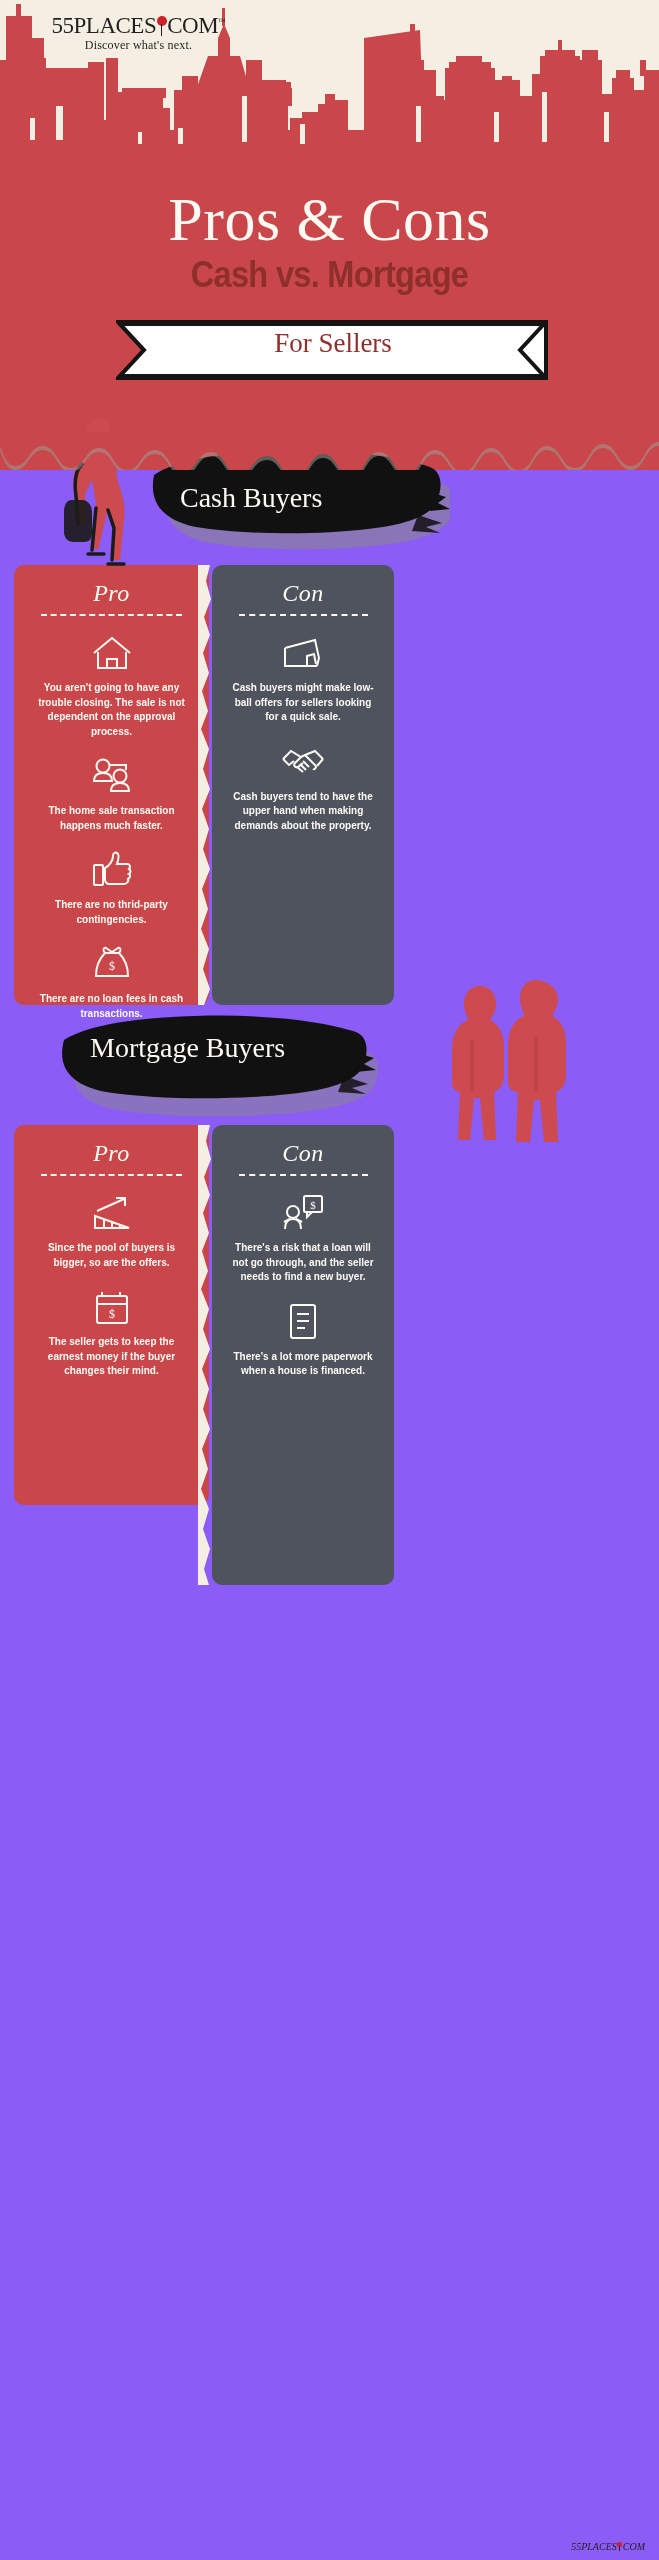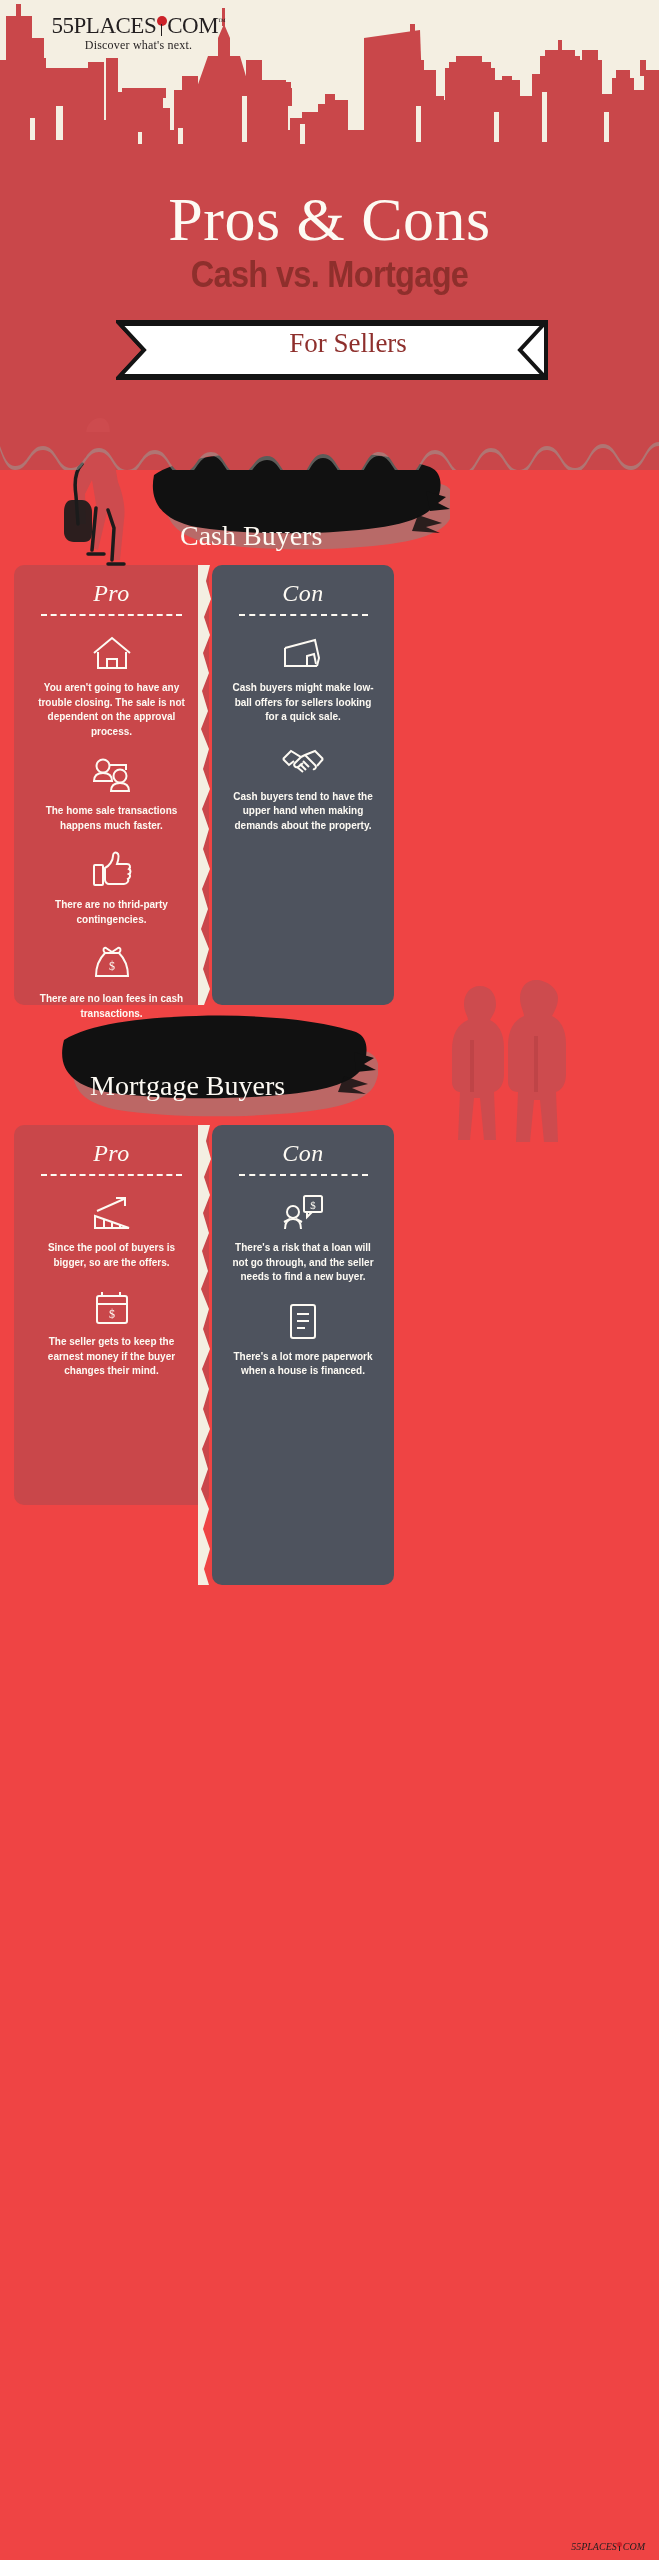--- a/index.html
+++ b/index.html
@@ -5,21 +5,21 @@
   * { box-sizing: border-box; margin: 0; padding: 0; }
   html, body {
     width: 659px;
     background: #f4efe2;
     font-family: "Liberation Sans", sans-serif;
   }
   #page {
     position: relative;
     width: 659px;
     height: 2560px;
-    background: #ef4444;
+    background: #8b5cf6;
     overflow: hidden;
   }
 
   
   .header {
     position: relative;
     width: 659px;
     height: 470px;
     background: #c9474a;
     overflow: hidden;
@@ -104,21 +104,21 @@
     z-index: 4;
   }
   .ribbon {
     position: absolute;
     top: 320px; left: 116px;
     width: 432px; height: 60px;
     z-index: 4;
   }
   .ribbon-label {
     position: absolute;
-    top: 0; left: 16px;
+    top: 0; left: 1px;
     width: 432px; height: 46px;
     display: flex;
     align-items: center;
     justify-content: center;
     font-family: "Liberation Serif", serif;
     font-size: 27px;
     color: #8e2f2c;
   }
 
   
@@ -136,21 +136,20 @@
     position: absolute;
     z-index: 3;
   }
   .brush-label {
     position: absolute;
     font-family: "Liberation Serif", serif;
     font-size: 28px;
     color: #fdfaf3;
     z-index: 4;
     white-space: nowrap;
-    margin-top: 38px;
   }
 
   .person { position: absolute; z-index: 2; }
 
   
   .cards { position: absolute; left: 0; width: 659px; }
   .card {
     position: absolute;
     top: 0;
     border-radius: 10px;
@@ -456,21 +455,21 @@
         <div class="item">
           <div class="item-icon">
             <svg width="44" height="38" viewBox="0 0 44 38" fill="none" stroke="#fdfaf3" stroke-width="2">
               <circle cx="13" cy="9" r="6.5"></circle>
               <path d="M4,24 C4,18 8,16 13,16 C18,16 22,18 22,24 Z"></path>
               <circle cx="30" cy="19" r="6.5"></circle>
               <path d="M21,34 C21,28 25,26 30,26 C35,26 39,28 39,34 Z"></path>
               <path d="M20,8 L36,8 L36,13"></path>
             </svg>
           </div>
-          <div class="item-text">The home sale transactions happens much faster.</div>
+          <div class="item-text">The home sale transaction happens much faster.</div>
         </div>
 
         <div class="item">
           <div class="item-icon">
             <svg width="42" height="38" viewBox="0 0 42 38" fill="none" stroke="#fdfaf3" stroke-width="2">
               <rect x="3" y="14" width="9" height="20" rx="1"></rect>
               <path d="M14,17 C18,15 22,10 22,5 C22,2 24,1 26,2 C28,3 28,7 26,13 L36,13
                        C39,13 40,16 38,18 C40,19 40,22 38,23 C40,24 39,27 37,28
                        C38,30 36,33 33,33 L18,33 C16,33 14,31 14,29 Z"></path>
             </svg>

